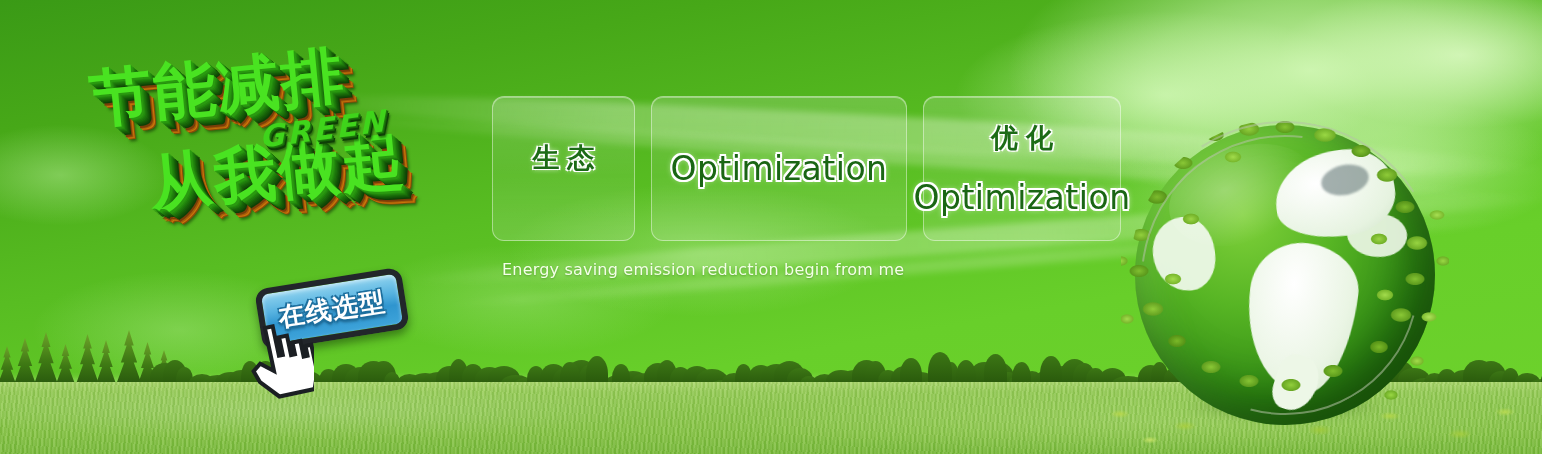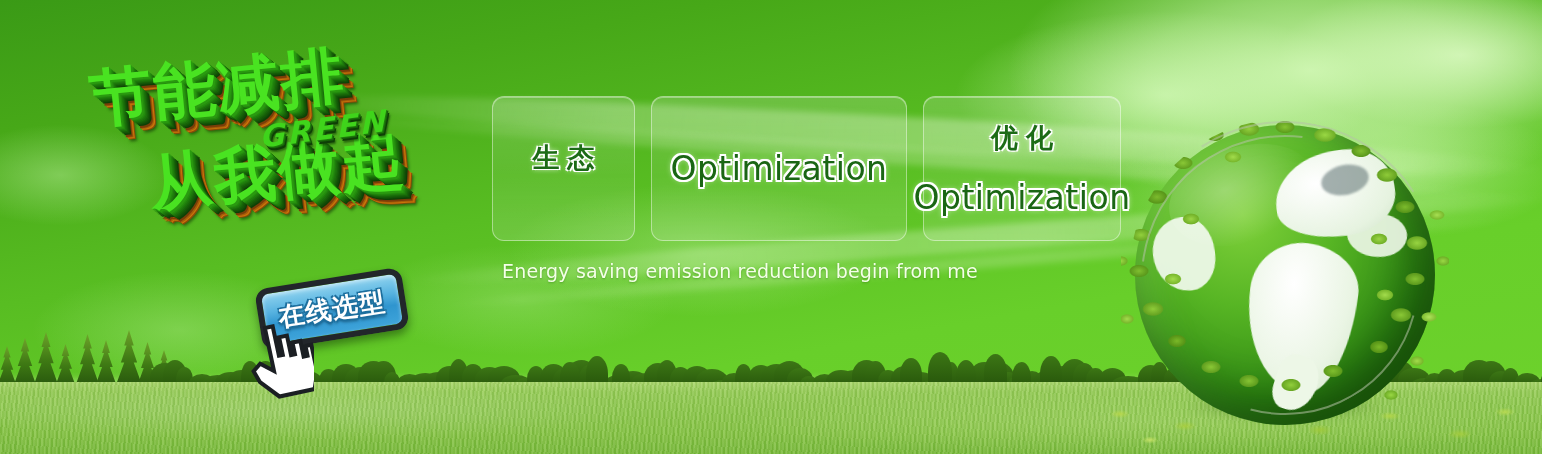--- a/index.html
+++ b/index.html
@@ -307,21 +307,21 @@
       -2px 0 0 #fff, 2px 0 0 #fff, 0 -2px 0 #fff, 0 2px 0 #fff,
       0 0 6px rgba(255,255,255,.9);
   }
   #card-0{ width:143px; }
   #card-1{ width:256px; }
   #card-2{ width:198px; }
 
   #tagline{
     position:absolute; left:502px; top:260px;
     font-family:"DejaVu Sans", sans-serif;
-    font-size:19px; color:#f4ffe8; letter-spacing:.2px;
+    font-size:16px; color:#f4ffe8; letter-spacing:.2px;
     text-shadow:0 1px 2px rgba(30,90,10,.35);
     white-space:nowrap;
   }
 </style>
 </head>
 <body>
 
 <div id="banner">
 
   <div class="sky-wash"></div>

